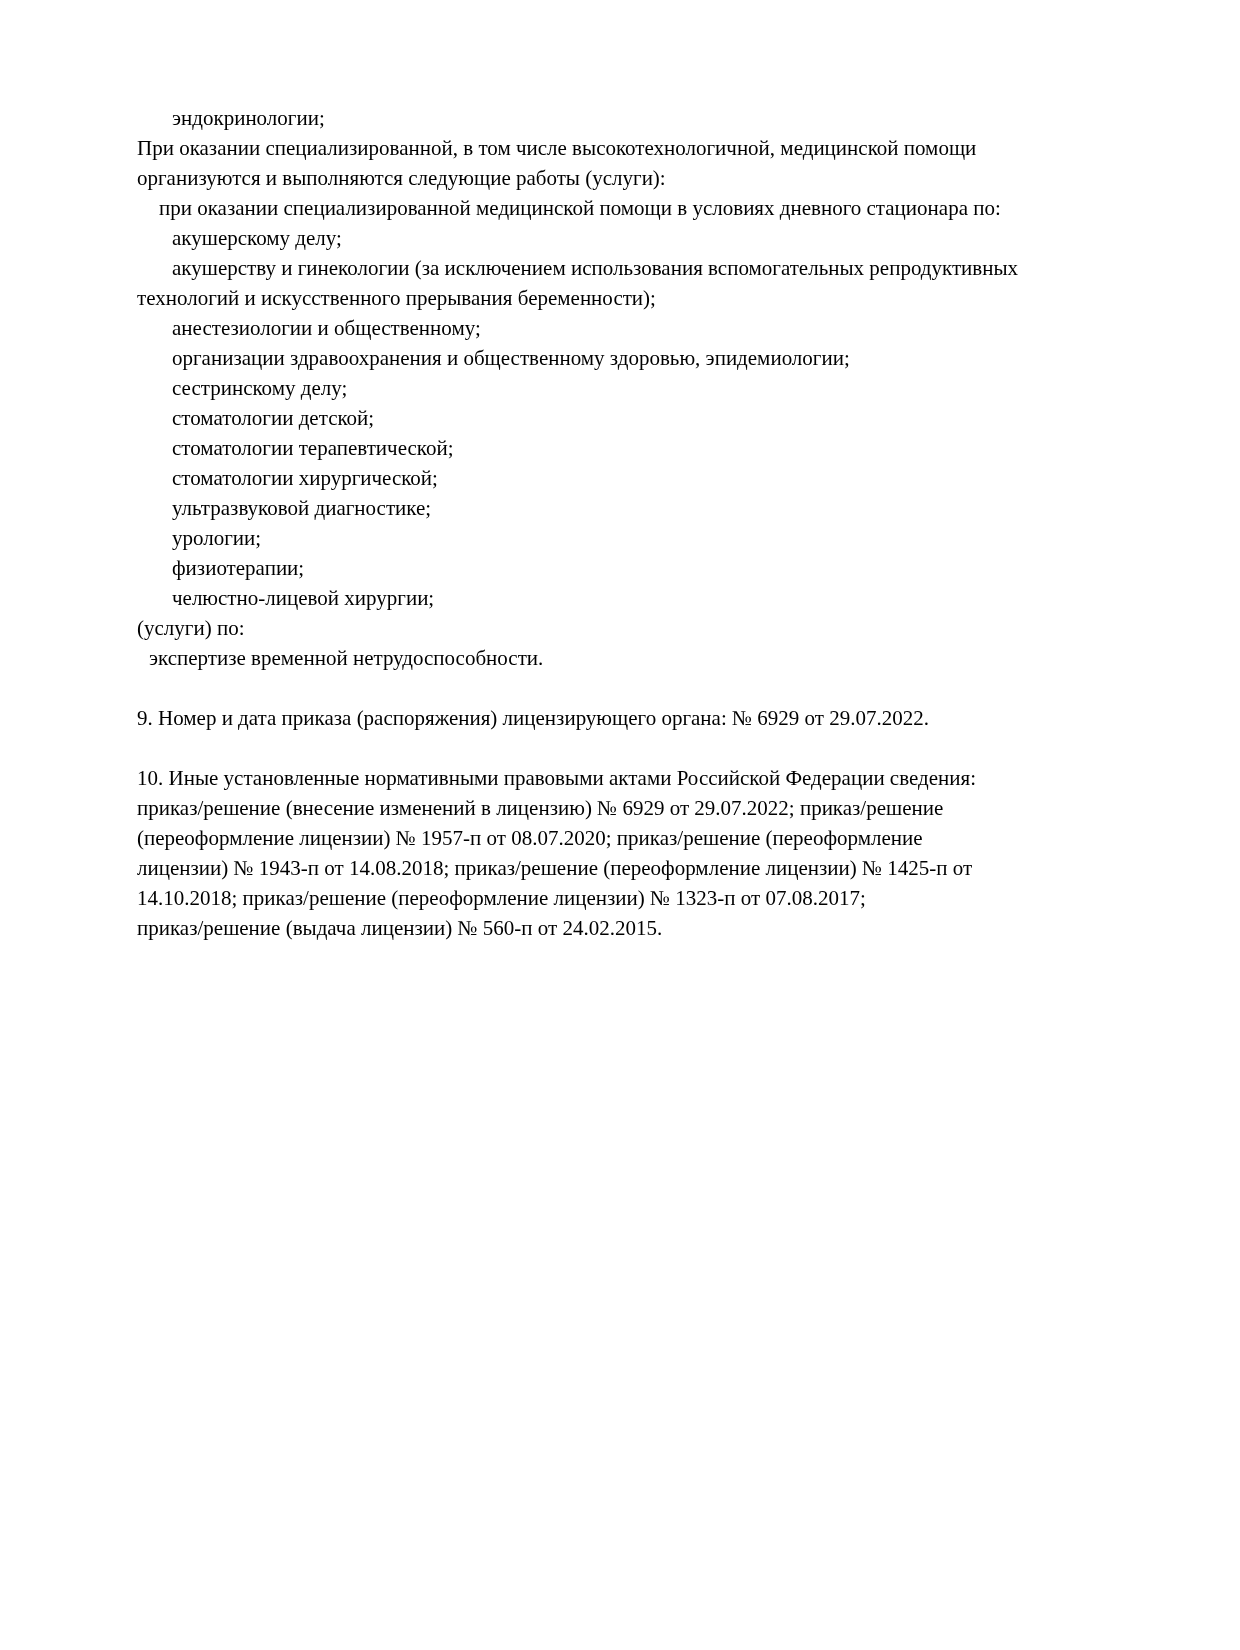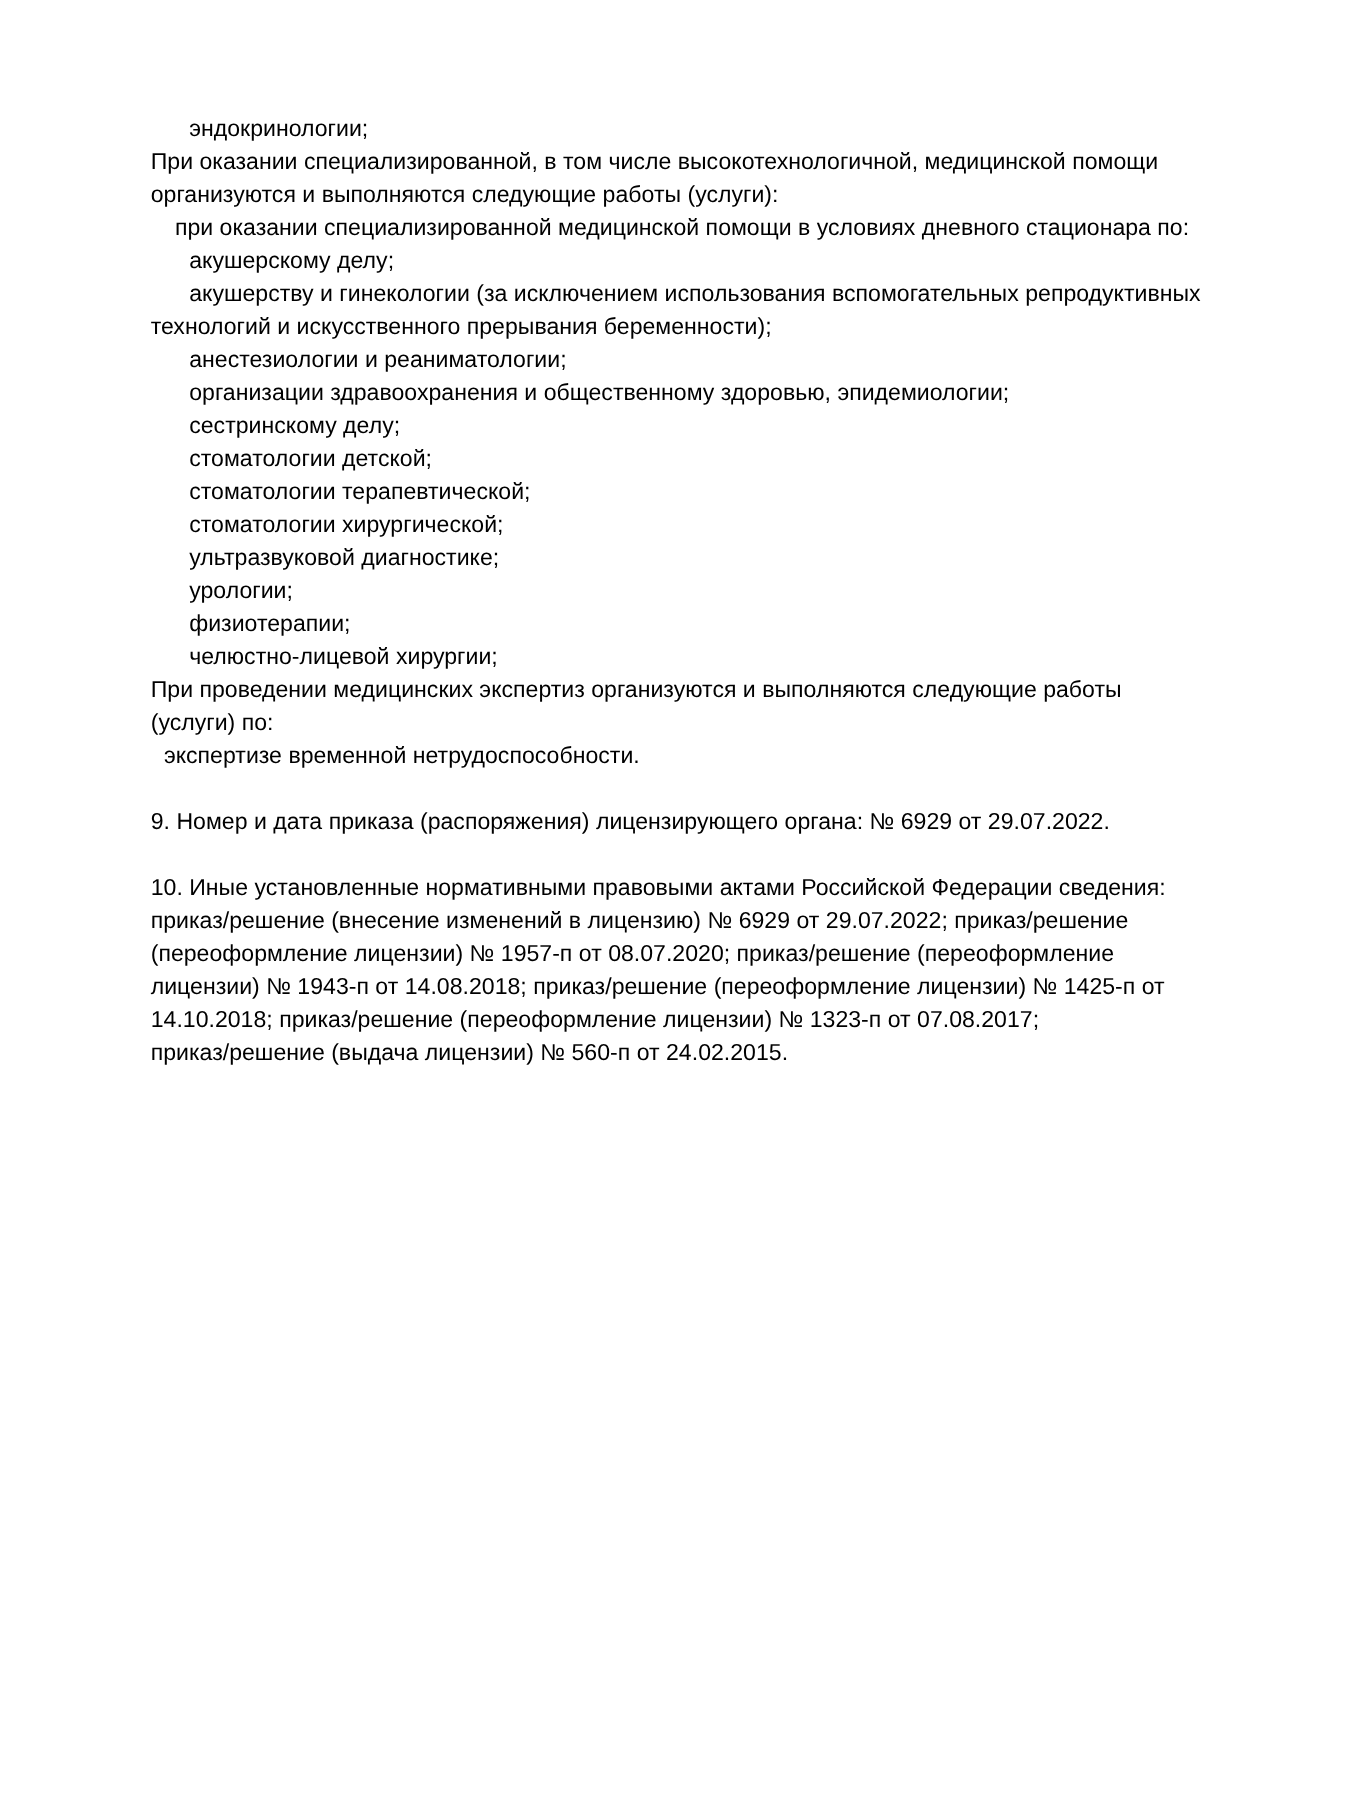--- a/index.html
+++ b/index.html
@@ -12,21 +12,21 @@
     width: 1240px;
     height: 1650px;
     background: #ffffff;
     overflow: hidden;
   }
   .content {
     position: absolute;
     left: 137px;
     top: 103px;
     right: 70px;
-    font-family: Liberation Sans, sans-serif;
+    font-family: Liberation Serif, serif;
     font-size: 21px;
     line-height: 30px;
     color: #000000;
   }
   .ln {
     height: 30px;
     white-space: nowrap;
   }
   .ind-sm { padding-left: 12px; }
   .ind-md { padding-left: 22px; }
@@ -37,31 +37,30 @@
 
 <div class="page">
   <div class="content">
     <div class="ln ind-lg">эндокринологии;</div>
     <div class="ln">При оказании специализированной, в том числе высокотехнологичной, медицинской помощи</div>
     <div class="ln">организуются и выполняются следующие работы (услуги):</div>
     <div class="ln ind-md">при оказании специализированной медицинской помощи в условиях дневного стационара по:</div>
     <div class="ln ind-lg">акушерскому делу;</div>
     <div class="ln ind-lg">акушерству и гинекологии (за исключением использования вспомогательных репродуктивных</div>
     <div class="ln">технологий и искусственного прерывания беременности);</div>
-    <div class="ln ind-lg">анестезиологии и реаниматологии;</div>
+    <div class="ln ind-lg">анестезиологии и общественному;</div>
     <div class="ln ind-lg">организации здравоохранения и общественному здоровью, эпидемиологии;</div>
     <div class="ln ind-lg">сестринскому делу;</div>
     <div class="ln ind-lg">стоматологии детской;</div>
     <div class="ln ind-lg">стоматологии терапевтической;</div>
     <div class="ln ind-lg">стоматологии хирургической;</div>
     <div class="ln ind-lg">ультразвуковой диагностике;</div>
     <div class="ln ind-lg">урологии;</div>
     <div class="ln ind-lg">физиотерапии;</div>
     <div class="ln ind-lg">челюстно-лицевой хирургии;</div>
-    <div class="ln">При проведении медицинских экспертиз организуются и выполняются следующие работы</div>
     <div class="ln">(услуги) по:</div>
     <div class="ln ind-sm">экспертизе временной нетрудоспособности.</div>
     <div class="ln"></div>
     <div class="ln">9. Номер и дата приказа (распоряжения) лицензирующего органа: № 6929 от 29.07.2022.</div>
     <div class="ln"></div>
     <div class="ln">10. Иные установленные нормативными правовыми актами Российской Федерации сведения:</div>
     <div class="ln">приказ/решение (внесение изменений в лицензию) № 6929 от 29.07.2022; приказ/решение</div>
     <div class="ln">(переоформление лицензии) № 1957-п от 08.07.2020; приказ/решение (переоформление</div>
     <div class="ln">лицензии) № 1943-п от 14.08.2018; приказ/решение (переоформление лицензии) № 1425-п от</div>
     <div class="ln">14.10.2018; приказ/решение (переоформление лицензии) № 1323-п от 07.08.2017;</div>

